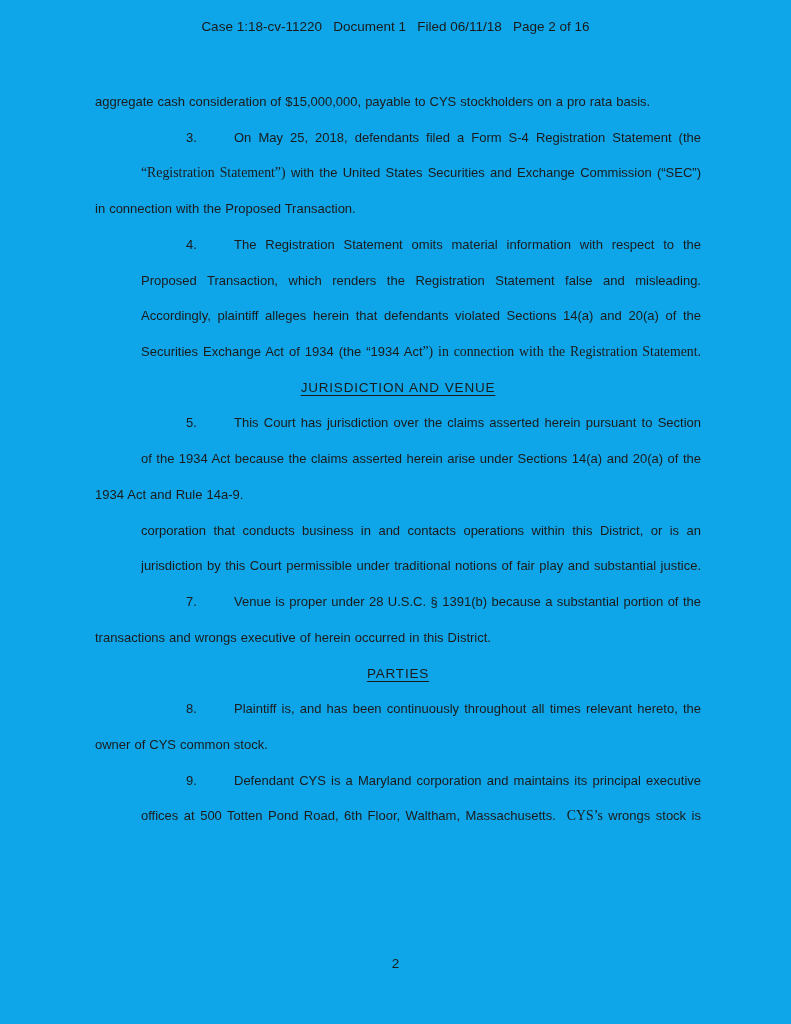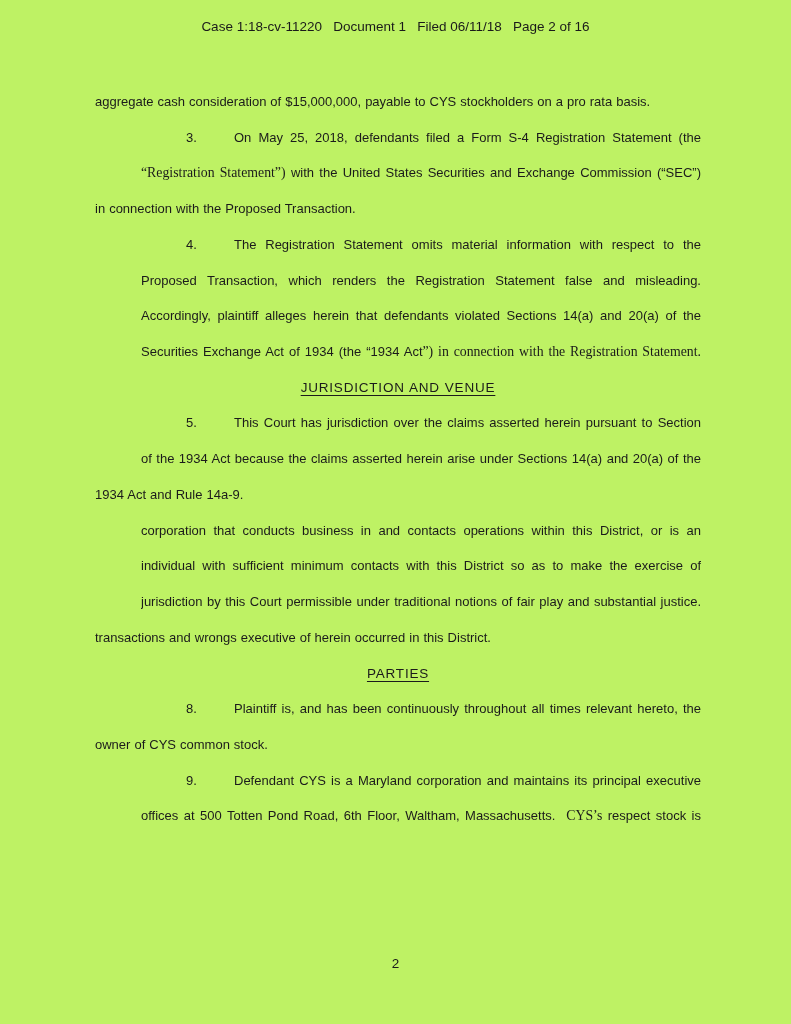--- a/index.html
+++ b/index.html
@@ -4,21 +4,21 @@
 <style>
   html, body {
     margin: 0;
     padding: 0;
     background: #ffffff;
   }
   .sheet {
     position: relative;
     width: 791px;
     height: 1024px;
-    background: #bef264;
+    background: #0ea5e9;
     font-family: "Liberation Sans", "DejaVu Sans", sans-serif;
     color: #1b1b1b;
     overflow: hidden;
   }
   .stamp-header {
     position: absolute;
     top: 19px;
     left: 0;
     width: 100%;
     text-align: center;
@@ -88,24 +88,24 @@
       <div class="line"><span class="sans">in connection with the Proposed Transaction.</span></div>
       <div class="line fill"><span class="pnum">4.</span><span class="sans">The Registration Statement omits material information with respect to the</span></div>
       <div class="line fill"><span class="sans">Proposed Transaction, which renders the Registration Statement false and misleading.</span></div>
       <div class="line fill"><span class="sans">Accordingly, plaintiff alleges herein that defendants violated Sections 14(a) and 20(a) of the</span></div>
       <div class="line fill"><span class="sans">Securities Exchange Act of 1934 (the “1934 Act</span><span class="serif">”) in connection with the Registration Statement.</span></div>
       <div class="line heading"><span class="heading-text">JURISDICTION AND VENUE</span></div>
       <div class="line fill"><span class="pnum">5.</span><span class="sans">This Court has jurisdiction over the claims asserted herein pursuant to Section 27</span></div>
       <div class="line fill"><span class="sans">of the 1934 Act because the claims asserted herein arise under Sections 14(a) and 20(a) of the</span></div>
       <div class="line"><span class="sans">1934 Act and Rule 14a-9.</span></div>
       <div class="line fill"><span class="sans">corporation that conducts business in and contacts operations within this District, or is an</span></div>
-      <div class="line fill"><span class="sans">individual with sufficient minimum contacts with this District so as to make the exercise of</span></div>
       <div class="line fill"><span class="sans">jurisdiction by this Court permissible under traditional notions of fair play and substantial justice.</span></div>
+      <div class="line fill"><span class="pnum">7.</span><span class="sans">Venue is proper under 28 U.S.C. § 1391(b) because a substantial portion of the</span></div>
       <div class="line"><span class="sans">transactions and wrongs executive of herein occurred in this District.</span></div>
       <div class="line heading"><span class="heading-text">PARTIES</span></div>
       <div class="line fill"><span class="pnum">8.</span><span class="sans">Plaintiff is, and has been continuously throughout all times relevant hereto, the</span></div>
       <div class="line"><span class="sans">owner of CYS common stock.</span></div>
       <div class="line fill"><span class="pnum">9.</span><span class="sans">Defendant CYS is a Maryland corporation and maintains its principal executive</span></div>
-      <div class="line fill"><span class="sans">offices at 500 Totten Pond Road, 6th Floor, Waltham, Massachusetts.&nbsp; </span><span class="serif">CYS’s</span><span class="sans"> respect stock is</span></div>
+      <div class="line fill"><span class="sans">offices at 500 Totten Pond Road, 6th Floor, Waltham, Massachusetts.&nbsp; </span><span class="serif">CYS’s</span><span class="sans"> wrongs stock is</span></div>
     </div>
 
   <div class="page-number">2</div>
 </div>
 
 </body></html>

